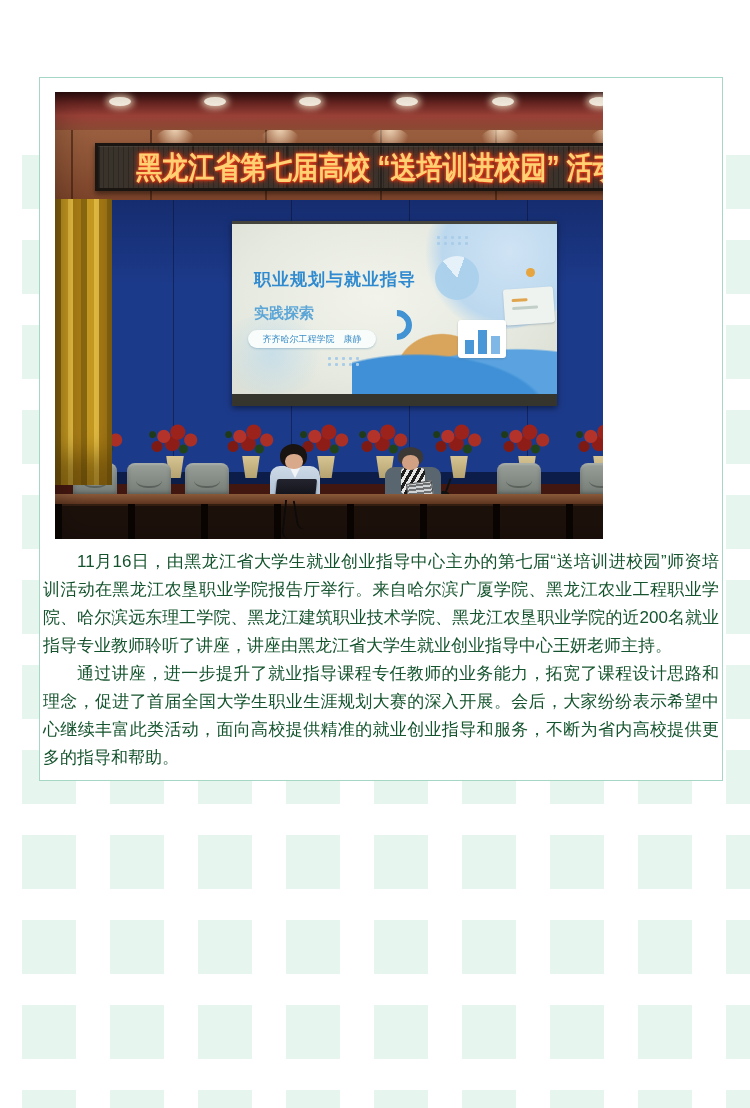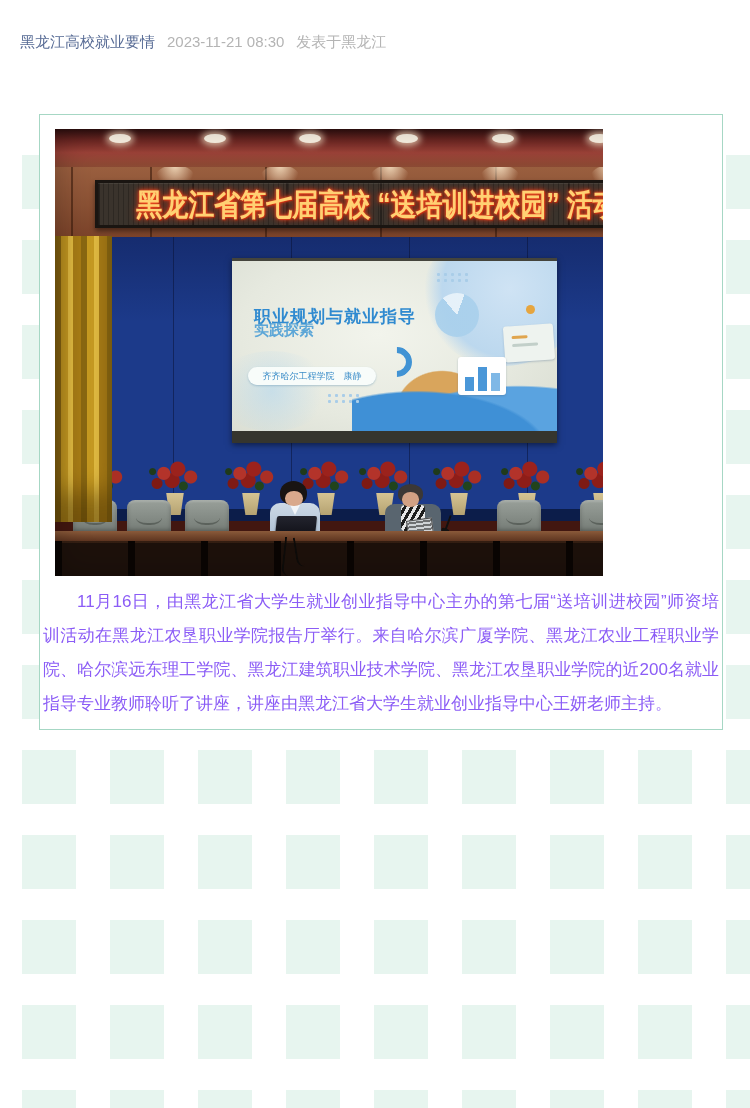--- a/index.html
+++ b/index.html
@@ -64,21 +64,21 @@
   
   .screen{left:177px;top:129px;width:325px;height:182px;
     background:radial-gradient(ellipse at 45% 40%, #f2f4ec 0%, #e6e9df 55%, #d6dacf 100%);
     border-top:3px solid #44443c;box-shadow:0 2px 6px rgba(0,0,0,.5);overflow:hidden;}
   .screen-bottom{left:0;bottom:0;width:325px;height:12px;background:#35352e;}
   .s-blob{right:-25px;top:-35px;width:160px;height:140px;border-radius:50%;
     background:radial-gradient(circle at 55% 45%, #cfe3f4 0%, #bcd8ee 58%, rgba(188,216,238,0) 73%);}
   .s-tintBL{left:-20px;top:90px;width:120px;height:80px;border-radius:50%;
     background:radial-gradient(circle, rgba(176,214,240,.55) 0%, rgba(176,214,240,0) 70%);}
   .s-title{left:22px;top:44px;font-size:17px;font-weight:bold;color:#2f8ad0;letter-spacing:1px;white-space:nowrap;}
-  .s-subtitle{left:22px;top:60px;font-size:15px;font-weight:bold;color:#4d9fd6;filter:blur(.7px);opacity:.9;white-space:nowrap;}
+  .s-subtitle{left:22px;top:80px;font-size:15px;font-weight:bold;color:#4d9fd6;filter:blur(.7px);opacity:.9;white-space:nowrap;}
   .s-pill{left:16px;top:106px;width:128px;height:18px;border-radius:10px;background:#f8fcfa;
     box-shadow:0 1px 2px rgba(90,140,175,.4);display:flex;align-items:center;justify-content:center;}
   .s-pill span{position:static;font-size:9px;font-weight:normal;color:#3a8cc8;white-space:nowrap;}
   .dots{width:3px;height:3px;background:#a9cde8;border-radius:1px;
     box-shadow:7px 0 #a9cde8,14px 0 #a9cde8,21px 0 #a9cde8,28px 0 #a9cde8,
                0 6px #a9cde8,7px 6px #a9cde8,14px 6px #a9cde8,21px 6px #a9cde8,28px 6px #a9cde8;}
   .s-pie{left:203px;top:32px;width:44px;height:44px;border-radius:50%;opacity:.92;
     background:conic-gradient(from 320deg, #e9f3fa 0 60deg, #a9d0ec 60deg 360deg);}
   .s-orange{left:294px;top:44px;width:9px;height:9px;border-radius:50%;background:#e6a53e;}
   .s-phone{left:150px;top:86px;width:18px;height:18px;border:6px solid #4193d4;border-radius:50%;
@@ -136,32 +136,29 @@
   .paper{left:352px;top:390px;width:24px;height:15px;background:#cfd3d6;border:1px solid #4a4a4a;
     transform:rotate(-8deg);
     background-image:repeating-linear-gradient(0deg, rgba(30,30,30,.55) 0 2px, rgba(0,0,0,0) 2px 4px);}
   .mic{left:392px;top:386px;width:2px;height:16px;background:#111;transform:rotate(20deg);}
   .mic::after{content:'';position:absolute;left:-3px;top:14px;width:8px;height:4px;background:#111;border-radius:2px;}
   .cable1{left:228px;top:408px;width:6px;height:39px;border-left:2px solid #0e0c0a;border-radius:0 0 0 14px;transform:rotate(6deg);}
   .cable2{left:240px;top:408px;width:6px;height:30px;border-left:2px solid #0e0c0a;border-radius:0 0 0 10px;transform:rotate(-9deg);}
   .tbl-item{left:548px;top:397px;width:9px;height:5px;background:#14100c;border-radius:1px;}
   .photo-vignette{left:0;top:0;width:654px;height:447px;box-shadow:inset 0 0 34px rgba(0,0,0,.28);}
   
-  .article{padding:0 3px 8px 3px;font-size:17px;line-height:34px;color:#8b5cf6;text-align:justify;}
+  .article{padding:0 3px 8px 3px;font-size:17px;line-height:28px;color:#14532d;text-align:justify;}
   .article p{margin:0;text-indent:2em;}
 </style>
 </head>
 <body>
 
 <div class="bg-pattern"></div>
 
 <div class="header layer">
-  <div class="meta">
-    <span class="account">黑龙江高校就业要情</span><span class="date">2023-11-21 08:30</span><span class="loc">发表于黑龙江</span>
-  </div>
 </div>
 
 <div class="card layer">
 
   <div class="photo">
     <div class="wall"></div>
     <div class="wood">
         <div class="wood-seams"></div>
       </div>
     <div class="wwash" style="left:100px;top:36px;"></div>
@@ -256,14 +253,15 @@
     <div class="table-top"></div>
     <div class="table-front"></div>
     <div class="cable1"></div>
     <div class="cable2"></div>
     <div class="tbl-item"></div>
     <div class="photo-vignette"></div>
   </div>
 
   <div class="article">
     <p>11月16日，由黑龙江省大学生就业创业指导中心主办的第七届“送培训进校园”师资培训活动在黑龙江农垦职业学院报告厅举行。来自哈尔滨广厦学院、黑龙江农业工程职业学院、哈尔滨远东理工学院、黑龙江建筑职业技术学院、黑龙江农垦职业学院的近200名就业指导专业教师聆听了讲座，讲座由黑龙江省大学生就业创业指导中心王妍老师主持。</p>
+    <p>通过讲座，进一步提升了就业指导课程专任教师的业务能力，拓宽了课程设计思路和理念，促进了首届全国大学生职业生涯规划大赛的深入开展。会后，大家纷纷表示希望中心继续丰富此类活动，面向高校提供精准的就业创业指导和服务，不断为省内高校提供更多的指导和帮助。</p>
   </div>
 </div>
 
 </body></html>

